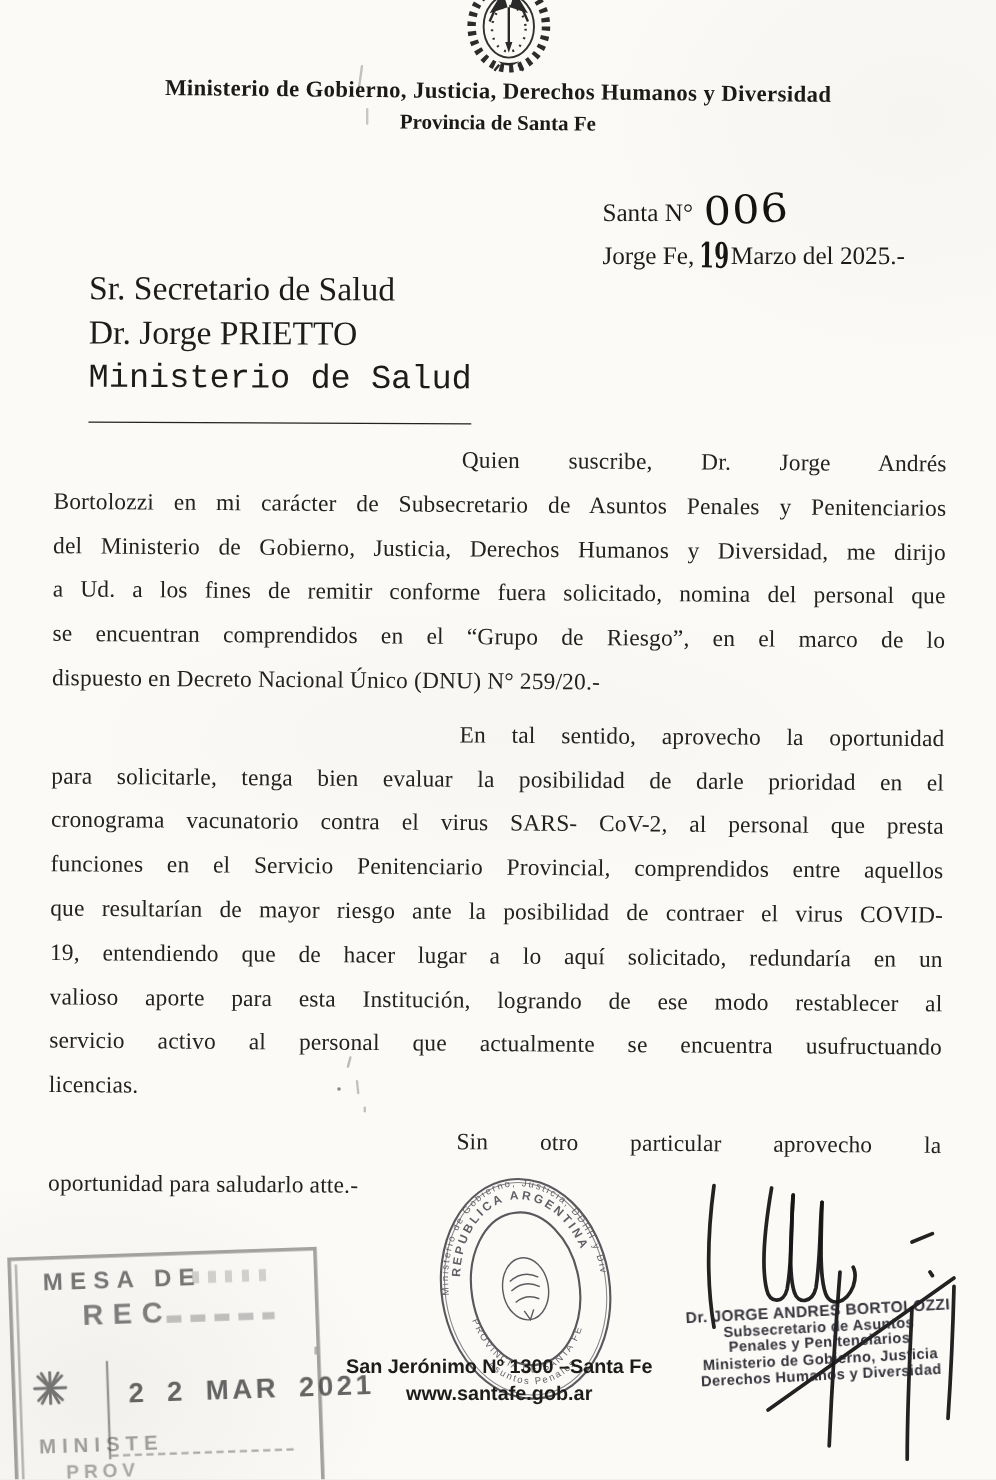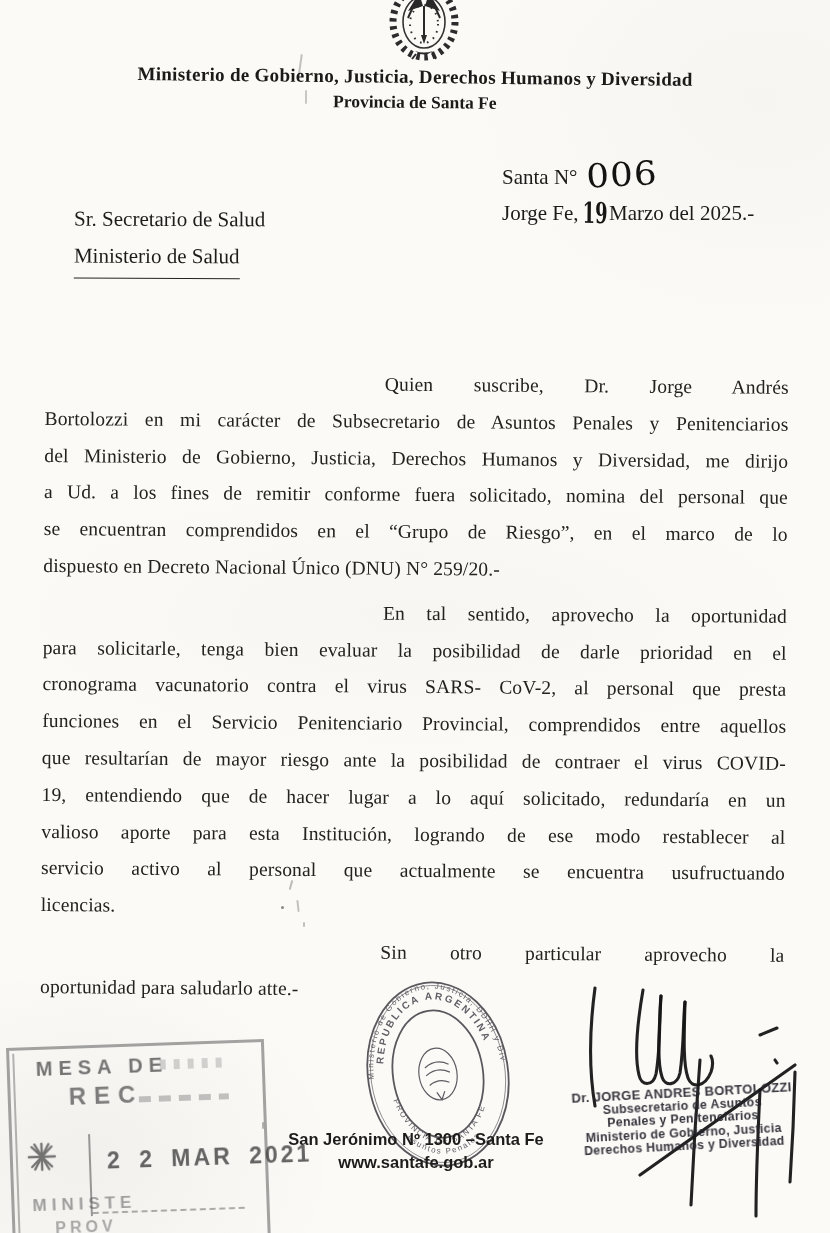--- a/index.html
+++ b/index.html
@@ -18,22 +18,22 @@
   .hdr .l1{font-size:19px; font-weight:bold; letter-spacing:.3px; line-height:26px;}
   .hdr .l2{font-size:17.5px; font-weight:bold; line-height:24px;}
   
   .nota{position:absolute; left:502px; top:153px; font-size:21px; color:#1d1c1a;}
   .nota .num{display:inline-block; font-family:"DejaVu Serif",serif; font-size:33px; letter-spacing:1px;
     transform:rotate(-3deg) scaleX(1.08); position:relative; top:2px; margin-left:12px; color:#131312;}
   .nota .dateline{margin-top:1px;}
   .nota .day{display:inline-block; font-family:"DejaVu Serif",serif; font-size:29px; font-weight:bold;
     transform:scaleX(.62) rotate(1deg); position:relative; top:3px; margin:0 -6px 0 -4px; color:#151514;}
   
-  .addr{position:absolute; left:74px; top:201px; font-size:21px; line-height:36.5px; transform:rotate(.25deg); color:#1d1c1a;}
-  .addr .u{display:inline-block; border-bottom:1.6px solid #242320; padding-bottom:4px;}
+  .addr{position:absolute; left:74px; top:224px; font-size:28px; line-height:36.5px; transform:rotate(.25deg); color:#1d1c1a;}
+  .addr .u{display:inline-block; border-bottom:1.6px solid #242320; padding-bottom:16px;font-family:Liberation Mono, monospace;}
   
   .bodytext{position:absolute; left:45px; top:364px; width:744px; transform:rotate(.45deg); transform-origin:0 0;
     font-size:19.5px; letter-spacing:.15px; color:#23221f;}
   .bline{height:36.8px; line-height:36.8px; white-space:nowrap; overflow:hidden; text-align:justify;}
   .bline.sp{text-align-last:justify;}
   .bline.ind{padding-left:340px;}
   .bline.g{margin-top:8px;}
   
   .seal{position:absolute; left:348px; top:962px; width:180px; height:224px; transform:rotate(-9deg); opacity:.82;}
   .seal .ring{fill:none; stroke:#36353b; stroke-width:1.8;}
@@ -97,20 +97,21 @@
     <div class="l2">Provincia de Santa Fe</div>
   </div>
 
   <div class="nota">
     <div><span>Santa N°</span><span class="num">006</span></div>
     <div class="dateline"><span>Jorge Fe,</span><span class="day">19</span><span>Marzo del 2025.-</span></div>
   </div>
 
   <div class="addr">
     <div>Sr. Secretario de Salud</div>
+    <div>Dr. Jorge PRIETTO</div>
     <div><span class="u">Ministerio de Salud</span></div>
   </div>
 
   <div class="bodytext">
       <div class="bline ind sp">Quien suscribe, Dr. Jorge Andrés</div>
       <div class="bline sp">Bortolozzi en mi carácter de Subsecretario de Asuntos Penales y Penitenciarios</div>
       <div class="bline sp">del Ministerio de Gobierno, Justicia, Derechos Humanos y Diversidad, me dirijo</div>
       <div class="bline sp">a Ud. a los fines de remitir conforme fuera solicitado, nomina del personal que</div>
       <div class="bline sp">se encuentran comprendidos en el “Grupo de Riesgo”, en el marco de lo</div>
       <div class="bline">dispuesto en Decreto Nacional Único (DNU) N° 259/20.-</div>

